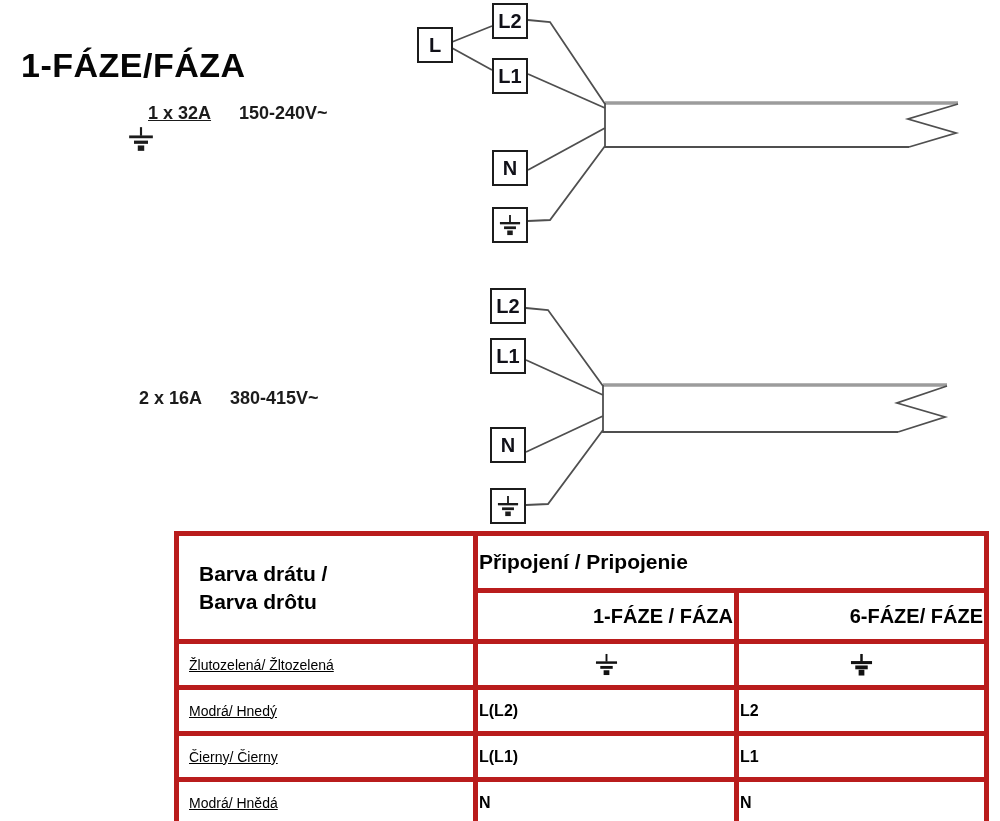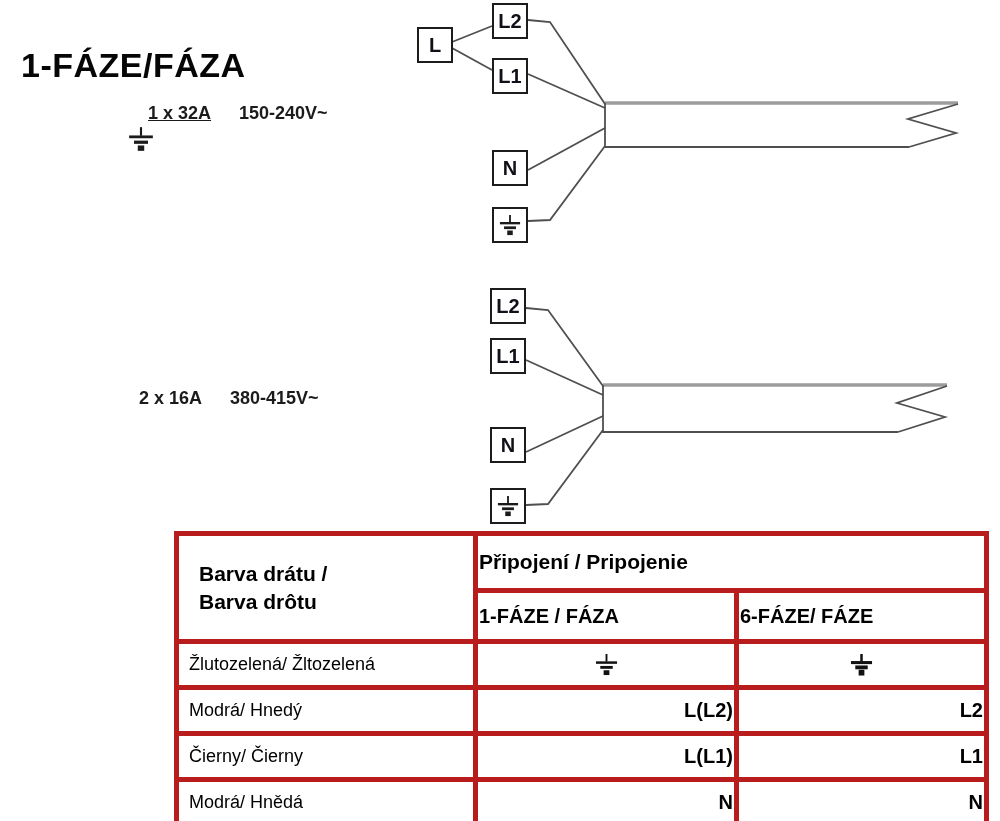--- a/index.html
+++ b/index.html
@@ -25,23 +25,23 @@
   .conn-table{
     position:absolute;left:174px;top:531px;border-collapse:collapse;
     table-layout:fixed;
   }
   .conn-table td{
     border:5px solid #b91c1c;background:#fff;vertical-align:middle;
     overflow:hidden;
   }
   td.c-colorhdr{font-weight:bold;font-size:21px;line-height:1.3;padding-left:20px;}
   td.c-grouphdr{font-weight:bold;font-size:21px;text-align:left;height:50px;margin-left:45px;}
-  td.c-subhdr{font-weight:bold;font-size:20px;text-align:left;height:44px;}
-  td.c-color{font-size:18px;padding-left:10px;height:39px;}
-  td.c-val{font-weight:bold;font-size:20px;text-align:right;}
+  td.c-subhdr{font-weight:bold;font-size:20px;text-align:right;height:44px;}
+  td.c-color{font-size:14px;padding-left:10px;height:39px;text-decoration:underline;}
+  td.c-val{font-weight:bold;font-size:16px;text-align:left;}
   td.c-sym{text-align:center;}
   td.c-sym svg{vertical-align:middle;}
 </style>
 </head>
 <body>
 
 <div id="page">
 
   <div class="sec-title" style="top:46px;">1-FÁZE/FÁZA</div>
 

